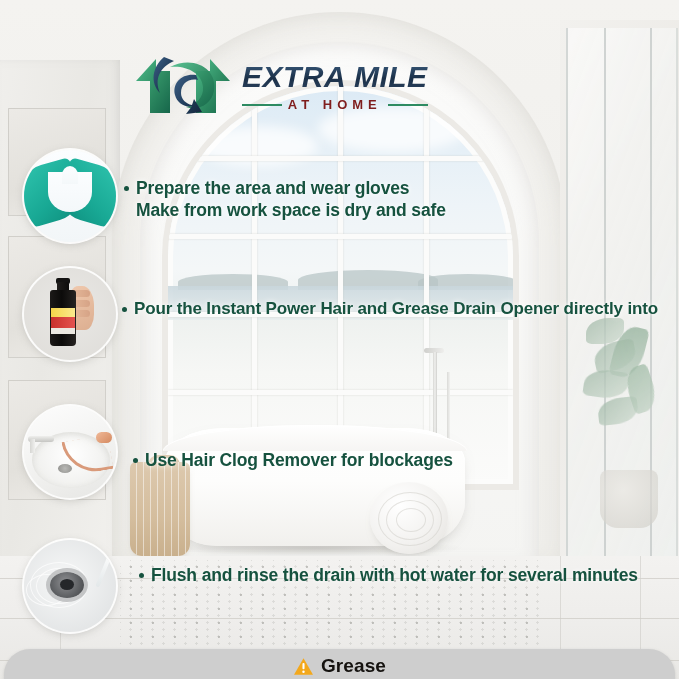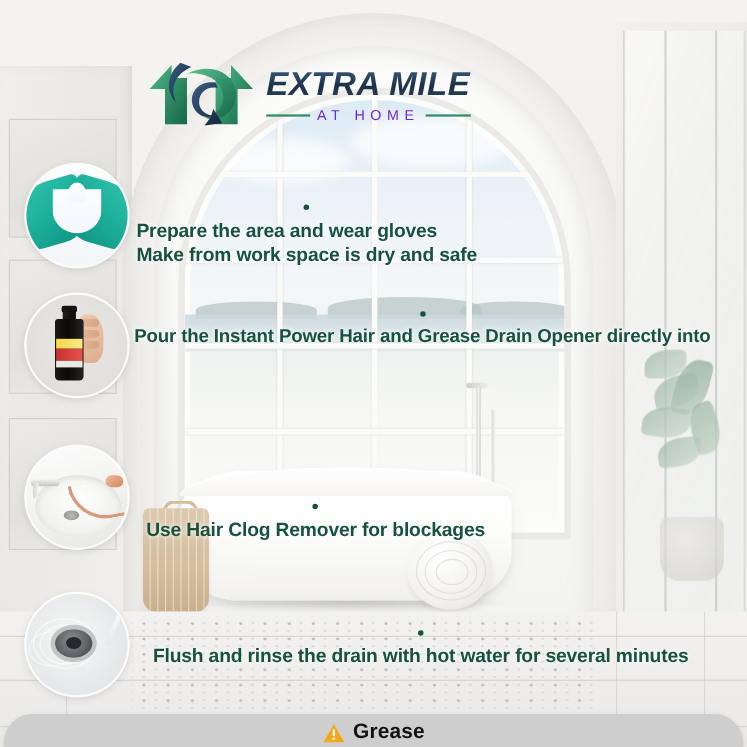--- a/index.html
+++ b/index.html
@@ -182,21 +182,21 @@
     color:#1f3a57;line-height:1;
     background:linear-gradient(180deg,#3a5b7d 0%,#1b3048 55%,#2c4460 100%);
     -webkit-background-clip:text;background-clip:text;color:transparent;
     white-space:nowrap;
   }
   .logo-sub{
     display:flex;align-items:center;gap:6px;margin-top:5px;
   }
   .logo-sub .bar{height:2px;background:#2e8b62;flex:1 1 auto;min-width:14px;}
   .logo-sub .txt{
-    font-size:13px;font-weight:400;letter-spacing:5px;color:#6d28d9;white-space:nowrap;
+    font-size:13px;font-weight:700;letter-spacing:5px;color:#7f1d1d;white-space:nowrap;
   }
 
   
   .icon-circle{
     position:absolute;width:92px;height:92px;border-radius:50%;
     overflow:hidden;
     box-shadow:0 0 0 2px rgba(255,255,255,.9), 0 2px 8px rgba(120,120,115,.35);
     background:#f6f6f5;
   }
   .ic1{left:24px;top:104px;}
@@ -297,34 +297,33 @@
   .bullet{
     position:absolute;
     color:#16523f;
     font-family:"Liberation Sans", sans-serif;
     font-weight:700;
     font-size:17.5px;
     line-height:22px;
     letter-spacing:-.15px;
     text-shadow:0 0 4px rgba(255,255,255,.75), 0 0 9px rgba(255,255,255,.55);
     display:flex;
-    align-items:center;
+    align-items:flex-start;
     gap:7px;
     white-space:nowrap;
-    flex-direction:column;
   }
   .dot{
     flex:0 0 auto;
     width:5px;height:5px;border-radius:50%;background:#16523f;
     margin-top:9px;
   }
   .btxt{display:block;}
   .btxt .l2{display:block;}
   .b1{left:124px;top:131px;}
-  .b2{left:122px;top:228px;font-size:17px;}
+  .b2{left:122px;top:252px;font-size:17px;}
   .b3{left:133px;top:403px;}
   .b4{left:139px;top:518px;}
 
   
   .caution{
     position:absolute;left:4px;top:603px;width:671px;height:66px;
     background:#cecece;
     border-radius:26px;
     z-index:6;
     box-shadow:0 1px 3px rgba(140,140,138,.35);

